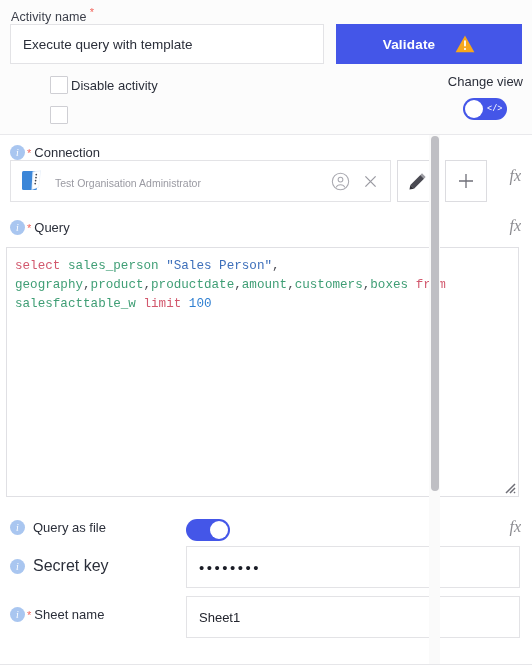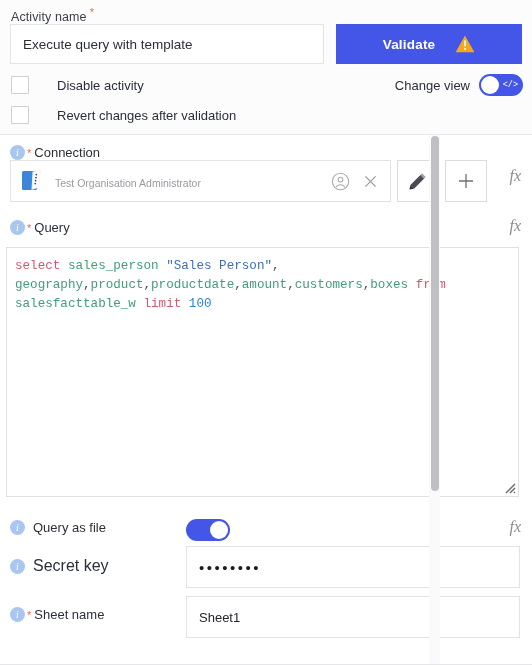--- a/index.html
+++ b/index.html
@@ -41,33 +41,33 @@
   .validate-btn {
     position: absolute; left: 336px; top: 24px;
     width: 186px; height: 40px;
     background: #4456e8; color: #fff;
     display: flex; align-items: center; justify-content: center;
     gap: 20px; cursor: pointer;
     font-size: 13.5px; font-weight: bold; letter-spacing: .2px;
   }
   .warn-tri { width: 20px; height: 18px; display: block; }
 
-  .chk-row { position: absolute; display: flex; align-items: center; gap: 28px; }
+  .chk-row { position: absolute; display: flex; align-items: center; gap: 3px; margin-left: 39px; }
   .chk-row.r1 { left: 11px; top: 76px; }
   .chk-row.r2 { left: 11px; top: 106px; }
   .chk-box {
     width: 18px; height: 18px;
     border: 1px solid #cfcfd4; background: #fff; border-radius: 1px;
     cursor: pointer; flex: none;
   }
   .chk-label { font-size: 13px; color: #2b2f3a; }
 
   .changeview-wrap {
     position: absolute; right: 9px; top: 74px;
-    display: flex; align-items: center; gap: 9px;
+    display: flex; align-items: center; gap: 9px; flex-direction: column;
   }
   .changeview-label { font-size: 13px; color: #2b2f3a; }
   .cv-toggle {
     width: 44px; height: 22px; border-radius: 11px;
     background: #4456e8; position: relative; cursor: pointer; flex: none;
   }
   .cv-knob {
     position: absolute; left: 2px; top: 2px;
     width: 18px; height: 18px; border-radius: 50%;
     background: #fff;
@@ -211,21 +211,20 @@
       </svg>
     </div>
 
     <div class="chk-row r1">
       <div class="chk-box"></div>
       <span class="chk-label">Disable activity</span>
     </div>
 
     <div class="chk-row r2">
       <div class="chk-box"></div>
-      <span class="chk-label">Revert changes after validation</span>
     </div>
 
     <div class="changeview-wrap">
       <span class="changeview-label">Change view</span>
       <div class="cv-toggle">
         <div class="cv-knob"></div>
         <span class="cv-code">&lt;/&gt;</span>
       </div>
     </div>
   </div>

